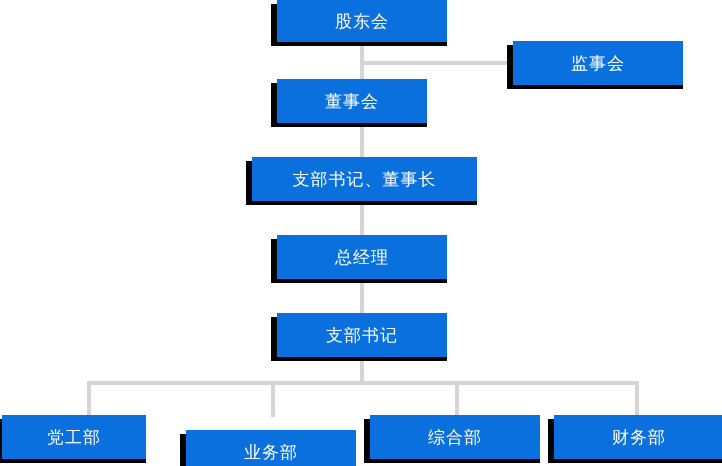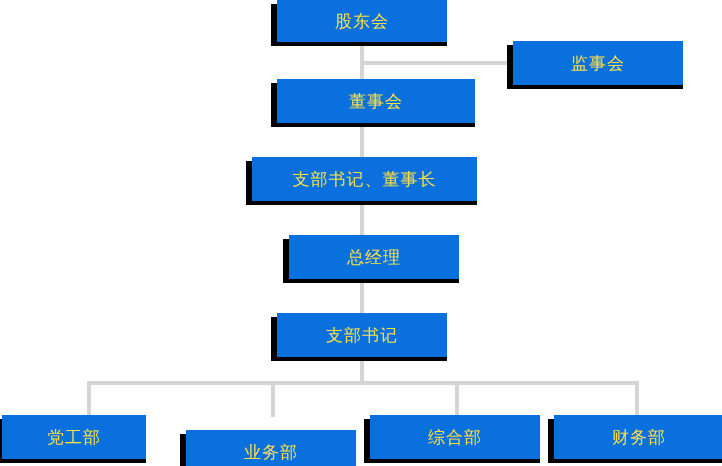--- a/index.html
+++ b/index.html
@@ -14,21 +14,21 @@
     position: relative;
     width: 722px;
     height: 466px;
     background: #ffffff;
     overflow: hidden;
   }
   
   .node {
     position: absolute;
     background: #0a70dd;
-    color: #fde047;
+    color: #ffffff;
     display: flex;
     align-items: center;
     justify-content: center;
     font-size: 17px;
     letter-spacing: 1px;
     line-height: 1;
     box-sizing: border-box;
     z-index: 3;
     user-select: none;
   }
@@ -85,29 +85,29 @@
   <div class="conn v" style="left:635px; top:381px; height:36px;"></div>
 
   <div class="node" style="left:277px; top:0px; width:170px; height:42px;">
     <span>股东会</span>
   </div>
 
   <div class="node" style="left:513px; top:41px; width:170px; height:44px;">
     <span>监事会</span>
   </div>
 
-  <div class="node" style="left:277px; top:79px; width:198px; height:44px;">
+  <div class="node" style="left:277px; top:79px; width:150px; height:44px;">
     <span>董事会</span>
   </div>
 
   <div class="node" style="left:252px; top:157px; width:225px; height:44px;text-align:right;">
     <span>支部书记、董事长</span>
   </div>
 
-  <div class="node" style="left:277px; top:235px; width:170px; height:44px;margin-left:12px;">
+  <div class="node" style="left:277px; top:235px; width:170px; height:44px;">
     <span>总经理</span>
   </div>
 
   <div class="node" style="left:277px; top:313px; width:170px; height:44px;">
     <span>支部书记</span>
   </div>
 
   <div class="node" style="left:2px; top:415px; width:144px; height:44px;">
     <span>党工部</span>
   </div>

